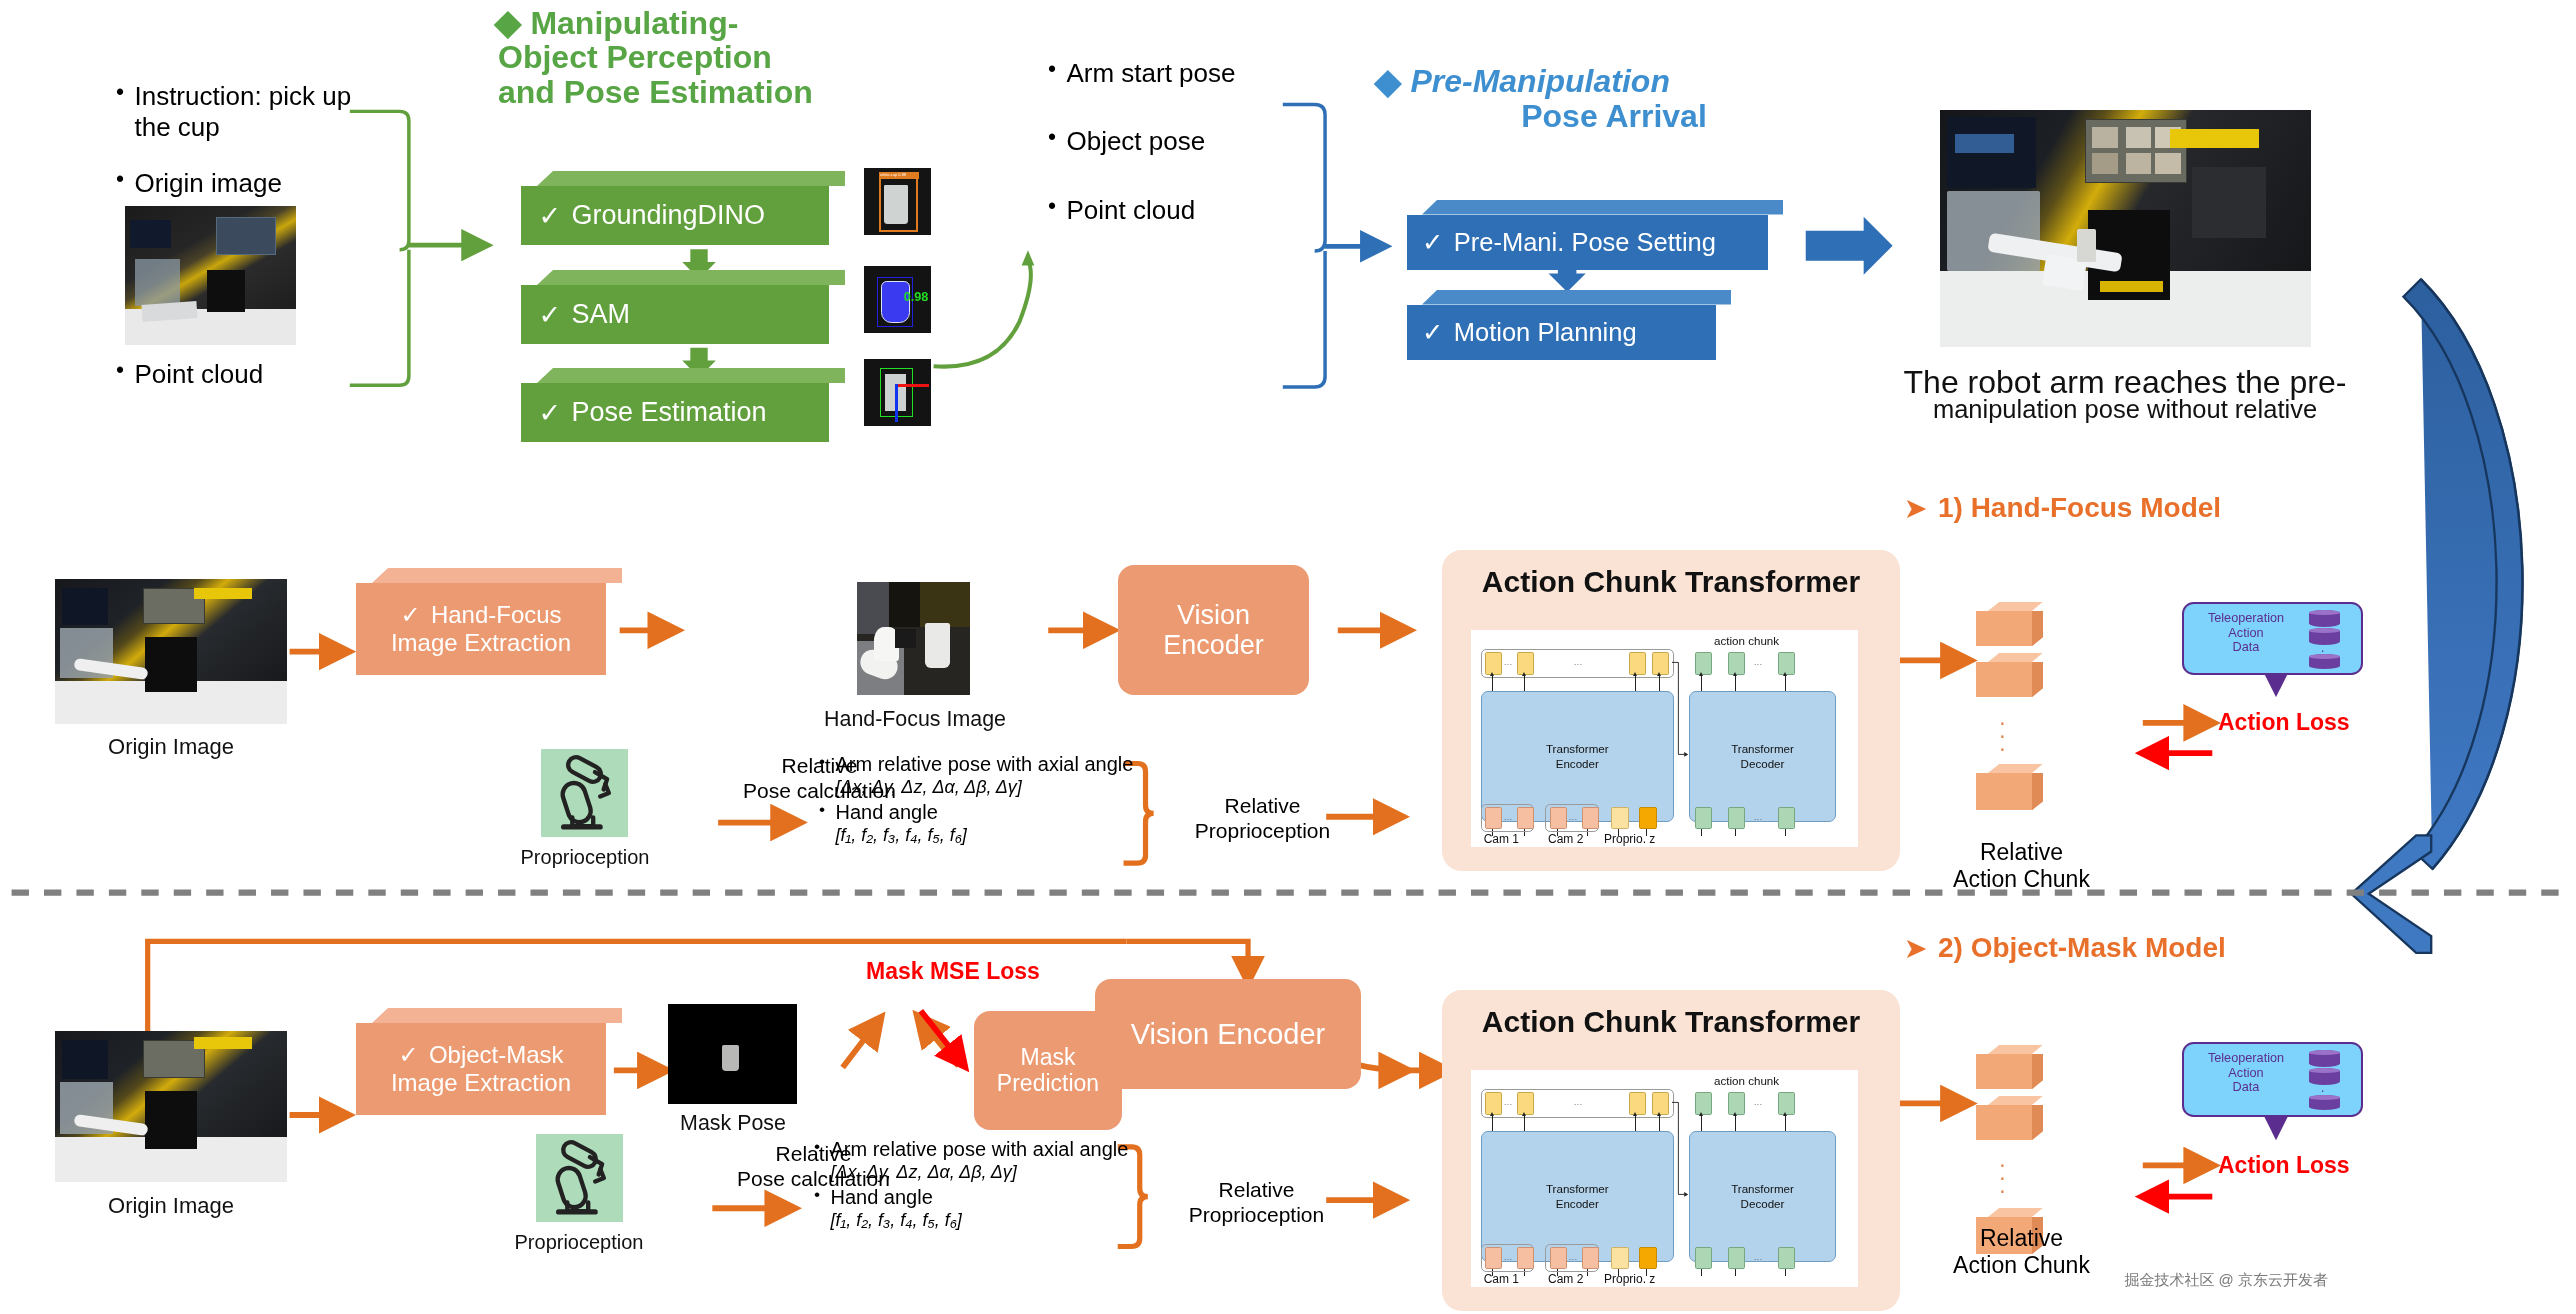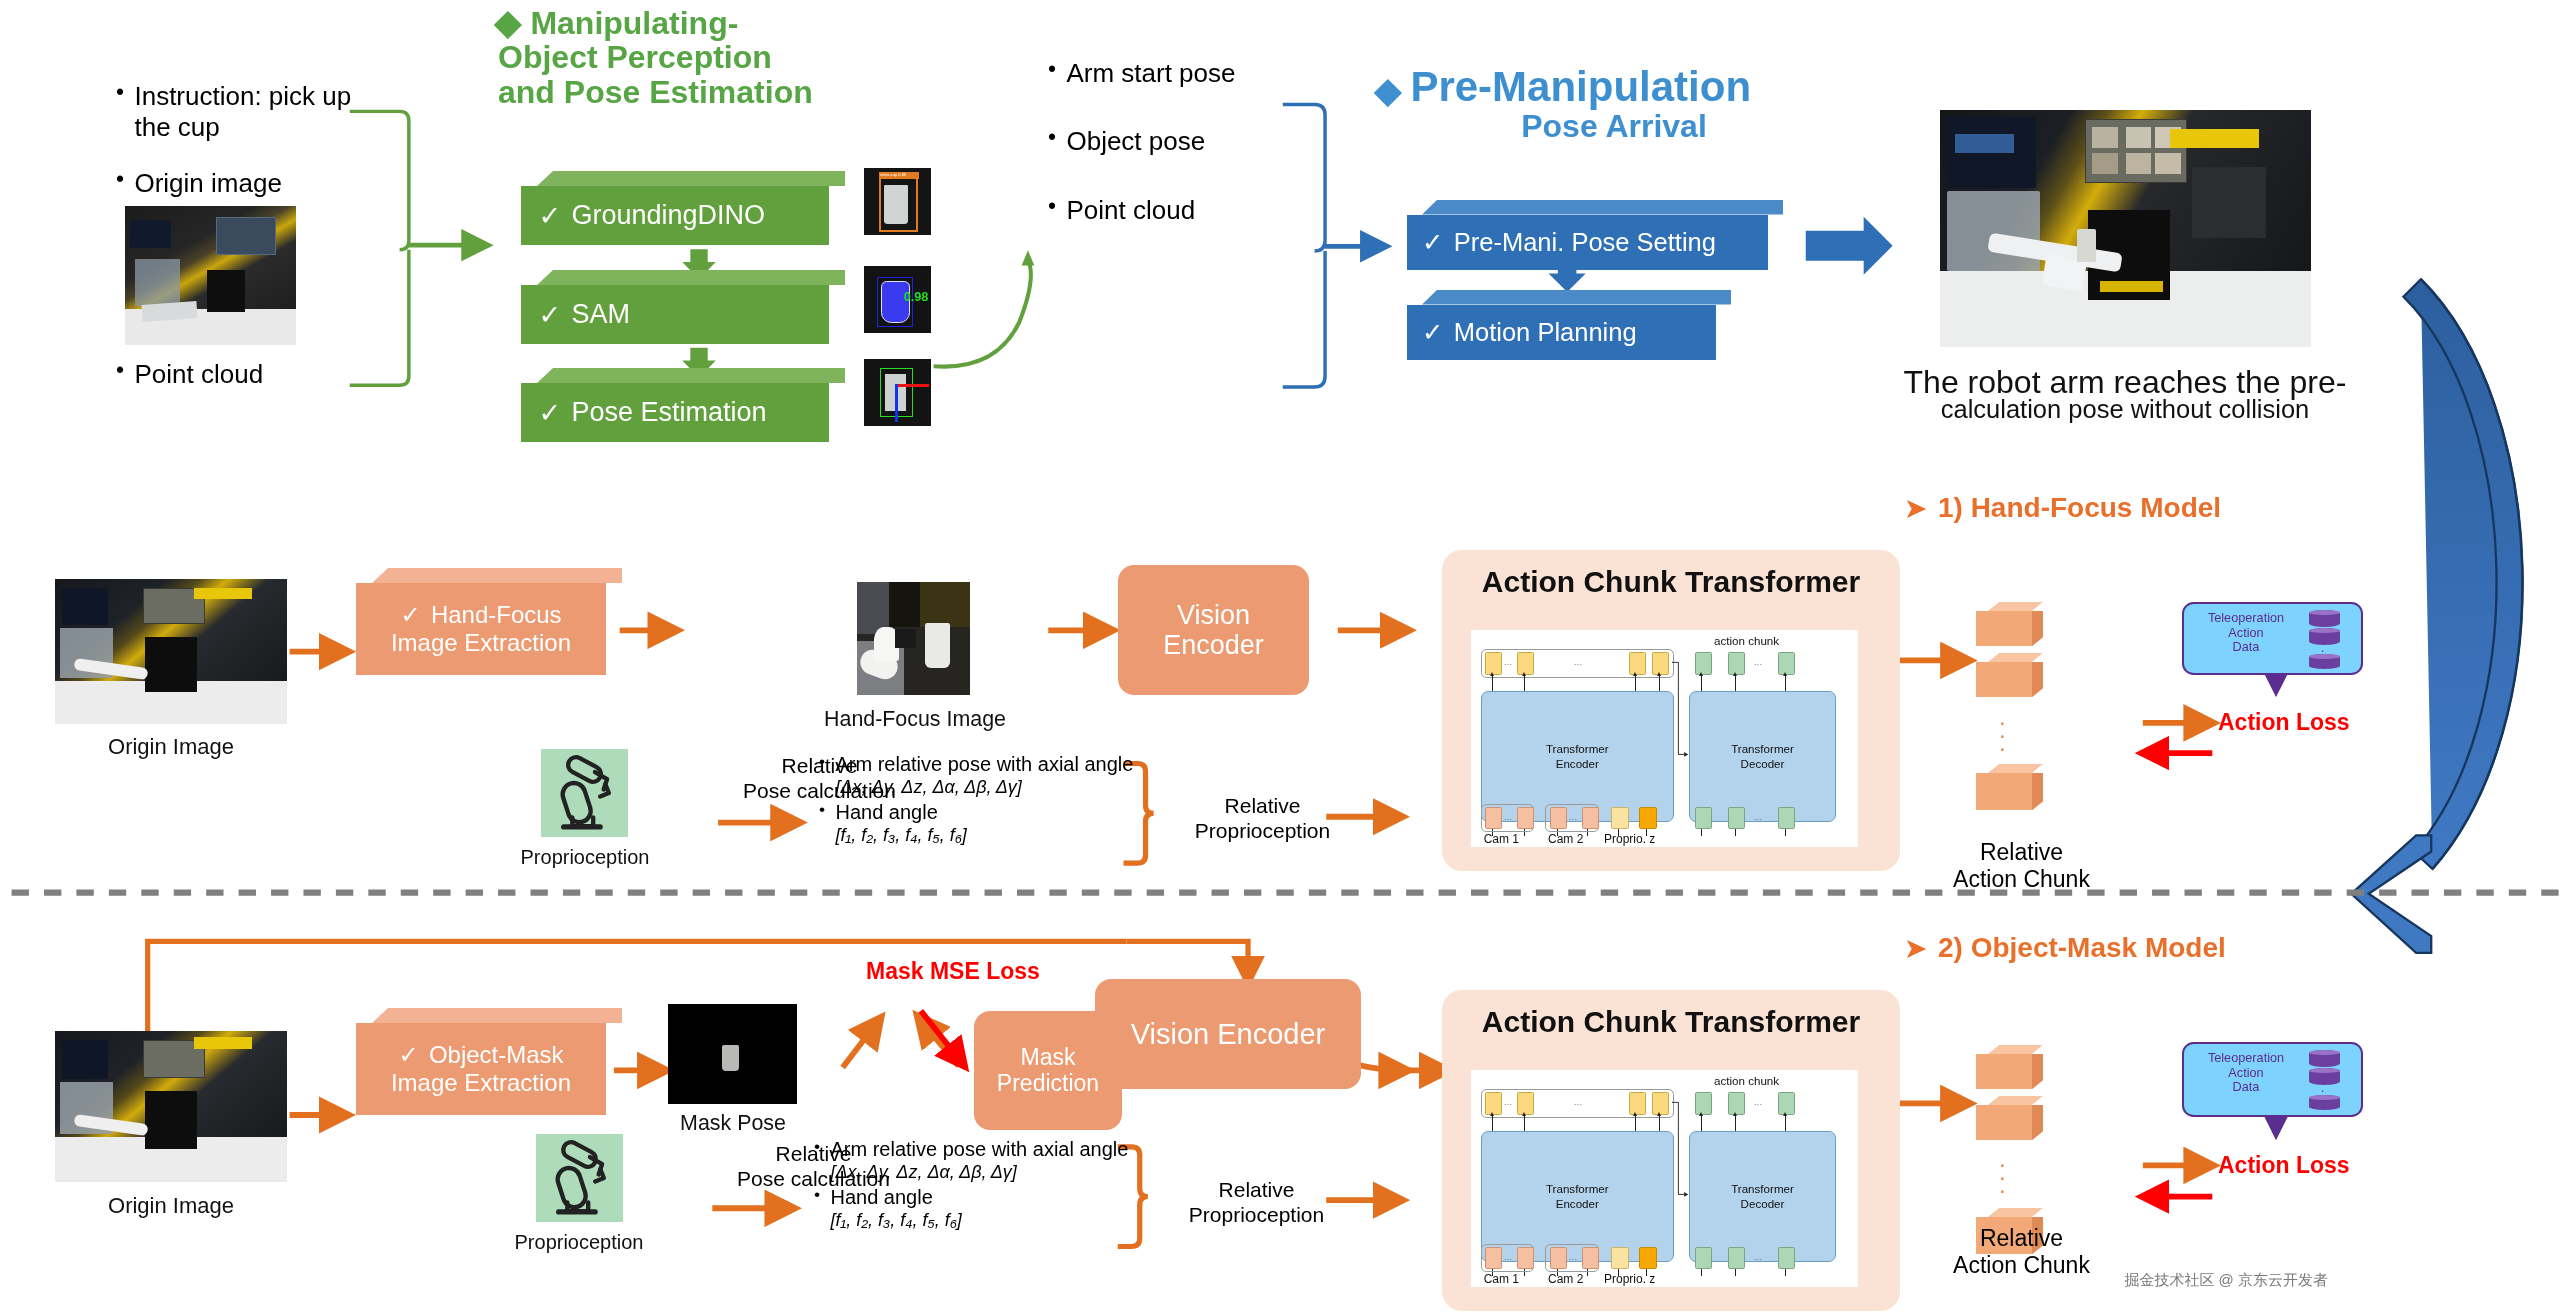--- a/index.html
+++ b/index.html
@@ -256,21 +256,21 @@
   <div class="abs bul" style="left:1048px;top:126px;width:249px;">
     <span class="dot">•</span>
     <span class="txt" style="font-size:26px;">Object pose</span>
   </div>
   <div class="abs bul" style="left:1048px;top:195px;width:249px;">
     <span class="dot">•</span>
     <span class="txt" style="font-size:26px;">Point cloud</span>
   </div>
 
   <div class="abs" style="left:1378px;top:64px;width:440px;">
-    <div class="sec-title t-blue" style="font-size:42px;">
+    <div class="sec-title t-blue" style="font-size:32px;font-style:italic;">
       <span style="display:inline-block;width:19.7px;height:19.7px;background:#3E8FD0;transform:rotate(45deg);vertical-align:-1.2px;margin-right:12.7px;"></span><span class="nowrap">Pre-Manipulation</span>
     </div>
     <div class="sec-title t-blue nowrap" style="font-size:32px;text-align:center;padding-left:32px;">Pose Arrival</div>
   </div>
 
   <div class="prism bp" style="left:1407px;top:200px;width:376px;height:69px;">
     <div class="lid" style="left:15px;top:0;width:361px;height:14.5px;clip-path:polygon(0 100%,15px 0,100% 0,100% 100%);"></div>
     <div class="face" style="left:0;top:14.5px;width:361px;height:55px;font-size:25.5px;">
       <span class="chk" style="margin-left:15px;">✓</span>
       <span>Pre-Mani. Pose Setting</span>
@@ -299,21 +299,21 @@
     <div class="abs" style="left:62%;top:8%;width:24%;height:8%;background:#e8c70b;"></div>
     <div class="abs" style="left:68%;top:24%;width:20%;height:30%;background:#2b2d31;"></div>
     <div class="abs" style="left:0;top:68%;width:100%;height:32%;background:#eceded;"></div>
     <div class="abs" style="left:40%;top:42%;width:22%;height:38%;background:#0d0d0e;"></div>
     <div class="abs" style="left:43%;top:72%;width:17%;height:5%;background:#d6b400;"></div>
     <div class="abs" style="left:13%;top:56%;width:36%;height:8%;background:#eef0f1;transform:rotate(9deg);border-radius:5.8px;"></div>
     <div class="abs" style="left:28%;top:62%;width:11%;height:13%;background:#f2f3f4;border-radius:3.5px;transform:rotate(9deg);"></div>
     <div class="abs" style="left:37%;top:50%;width:5%;height:14%;background:#d7d7d3;border-radius:1.7px;"></div>
   </div>
   <div class="cap" style="left:1876px;top:364px;width:498px;font-size:32px;">The robot arm reaches the pre-</div>
-  <div class="cap" style="left:1876px;top:395px;width:498px;font-size:25.5px;">calculation pose without collision</div>
+  <div class="cap" style="left:1876px;top:395px;width:498px;font-size:25.5px;">manipulation pose without relative</div>
 
 
   <div class="ph" style="left:55px;top:579px;width:232px;height:145px;">
     <div class="abs" style="left:0;top:0;width:100%;height:100%;background:linear-gradient(140deg,#16181c 0%,#1f2227 28%,#54491a 36%,#d2ab0c 43%,#272a2e 53%,#121315 100%);"></div>
     <div class="abs" style="left:3%;top:6%;width:20%;height:26%;background:#0f1726;"></div>
     <div class="abs" style="left:38%;top:6%;width:26%;height:24%;background:#6c6d62;border:1.2px solid #3a3a35;"></div>
     <div class="abs" style="left:2%;top:34%;width:23%;height:34%;background:#98a1a8;opacity:.85;"></div>
     <div class="abs" style="left:60%;top:6%;width:25%;height:8%;background:#e8c70b;"></div>
     <div class="abs" style="left:0;top:70%;width:100%;height:30%;background:#ececec;"></div>
     <div class="abs" style="left:39%;top:40%;width:22%;height:38%;background:#0d0d0e;"></div>

